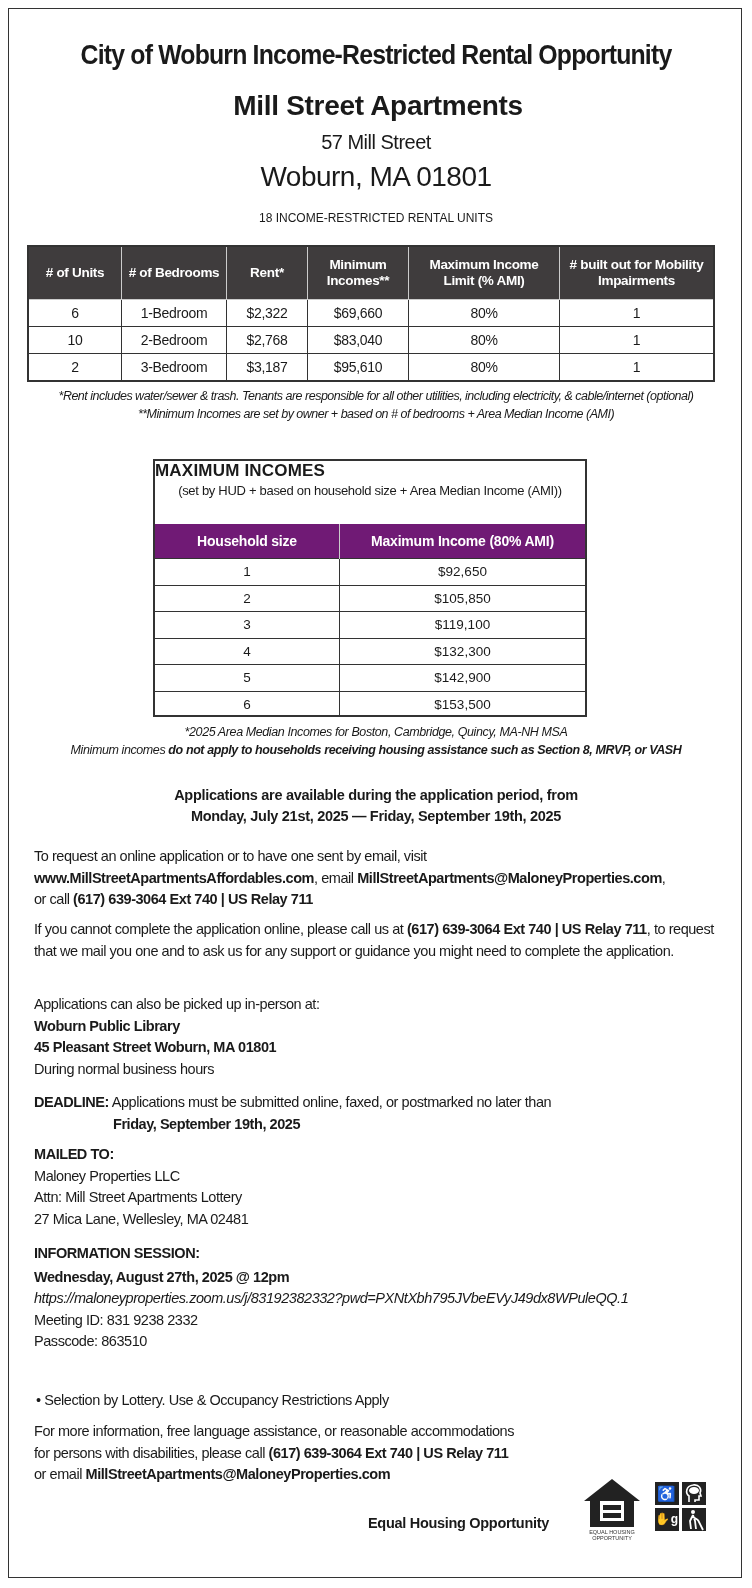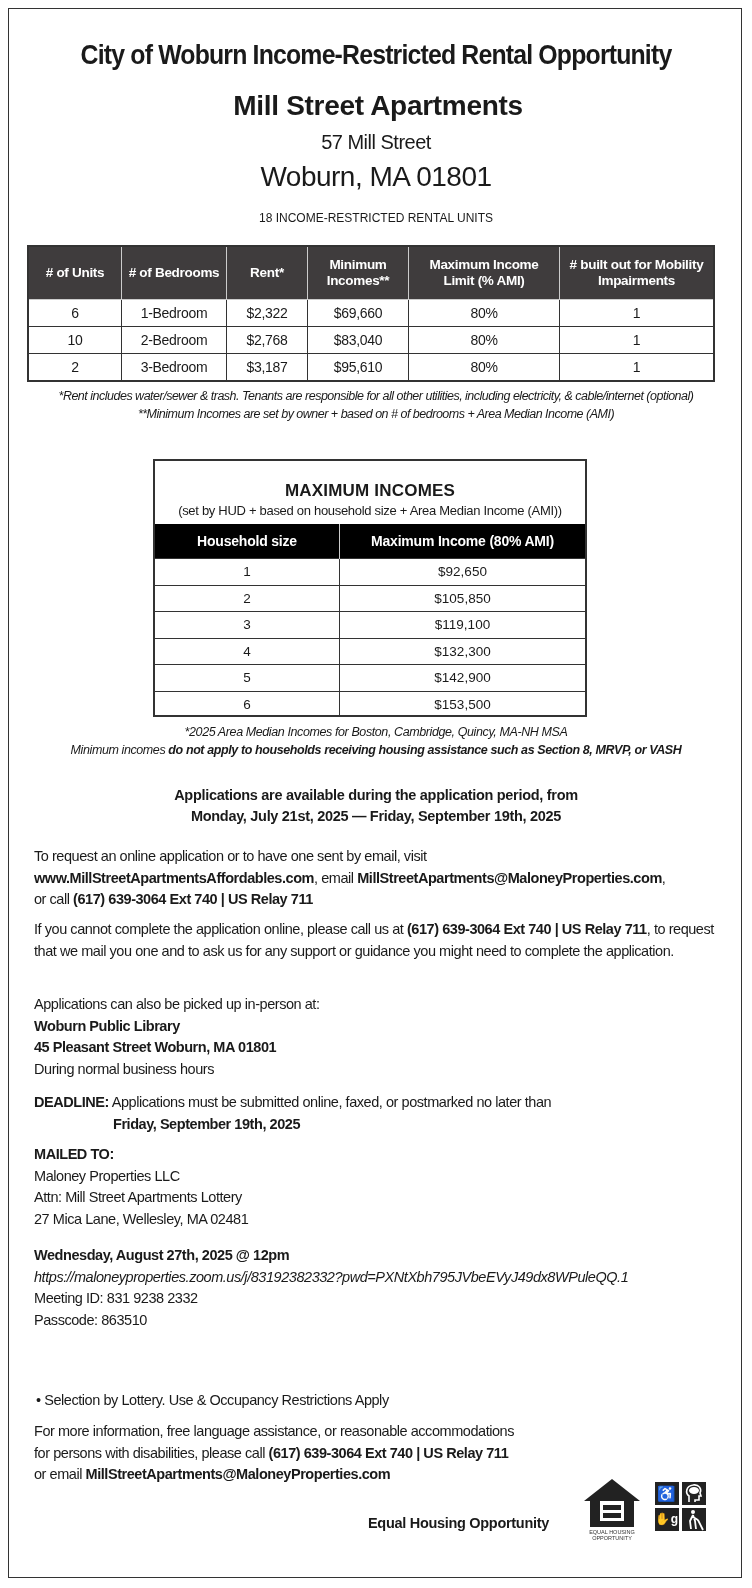--- a/index.html
+++ b/index.html
@@ -13,24 +13,24 @@
   table{border-collapse:collapse;}
   .units{position:absolute;left:27px;top:245px;width:688px;}
   .units th{background:#3f3c3d;color:#fff;font-size:13.5px;font-weight:bold;height:52px;border:1.5px solid #ccc;border-top:none;padding:0 4px;line-height:16px;letter-spacing:-0.3px;}
   .units th:first-child{border-left:1.5px solid #333;}
   .units th:last-child{border-right:1.5px solid #333;}
   .units td{text-align:center;font-size:14px;height:26px;border:1.5px solid #333;padding:0;letter-spacing:-0.3px;}
   .units{border:2px solid #333;}
   .note1{position:absolute;left:0;width:752px;top:389px;text-align:center;font-size:12.5px;font-style:italic;letter-spacing:-0.5px;}
   .note2{position:absolute;left:0;width:752px;top:407px;text-align:center;font-size:12.5px;font-style:italic;letter-spacing:-0.5px;}
   .maxbox{position:absolute;left:153px;top:459px;width:434px;height:258px;border:2px solid #333;box-sizing:border-box;}
-  .maxtitle{text-align:center;font-size:17px;font-weight:bold;margin-top:20px;letter-spacing:0.2px;}
+  .maxtitle{font-size:17px;font-weight:bold;margin-top:0;letter-spacing:0.2px;}
   .maxsub{text-align:center;font-size:13px;margin-top:2px;letter-spacing:-0.3px;}
   .maxt{position:absolute;left:0;top:63px;width:430px;}
-  .maxt th{background:#000000;color:#fff;font-size:14px;font-weight:bold;height:32px;border-right:1.5px solid #ccc;letter-spacing:-0.2px;}
+  .maxt th{background:#701a75;color:#fff;font-size:14px;font-weight:bold;height:32px;border-right:1.5px solid #ccc;letter-spacing:-0.2px;}
   .maxt th:last-child{border-right:none;}
   .maxt td{text-align:center;font-size:13.5px;height:25.5px;border-top:1.5px solid #333;border-right:1.5px solid #333;padding:0;}
   .maxt td:last-child{border-right:none;}
   .amin1{position:absolute;left:0;width:752px;top:725px;text-align:center;font-size:12.5px;font-style:italic;letter-spacing:-0.4px;}
   .amin2{position:absolute;left:0;width:752px;top:743px;text-align:center;font-size:12.5px;font-style:italic;letter-spacing:-0.4px;}
   .period{position:absolute;left:0;width:752px;top:785px;text-align:center;font-size:14.5px;font-weight:bold;line-height:21px;letter-spacing:-0.3px;}
   .para{position:absolute;left:34px;width:690px;font-size:14.5px;line-height:21.5px;letter-spacing:-0.45px;}
   .b{font-weight:bold;}
   .sm{font-size:12.5px;}
   .it{font-style:italic;}
@@ -163,20 +163,21 @@
 </div>
 
 <div class="para" style="top:1144px">
   <div class="b">MAILED TO:</div>
   <div>Maloney Properties LLC</div>
   <div>Attn: Mill Street Apartments Lottery</div>
   <div>27 Mica Lane, Wellesley, MA 02481</div>
 </div>
 
 <div class="para" style="top:1243px">
+  <div class="b">INFORMATION SESSION:</div>
   <div class="b" style="margin-top:2px">Wednesday, August 27th, 2025 @ 12pm</div>
   <div class="it">https://maloneyproperties.zoom.us/j/83192382332?pwd=PXNtXbh795JVbeEVyJ49dx8WPuleQQ.1</div>
   <div>Meeting ID: 831 9238 2332</div>
   <div>Passcode: 863510</div>
 </div>
 
 <div class="para" style="top:1390px;left:36px">
   <span>•</span>&nbsp;<span>Selection by Lottery. Use &amp; Occupancy Restrictions Apply</span>
 </div>
 

